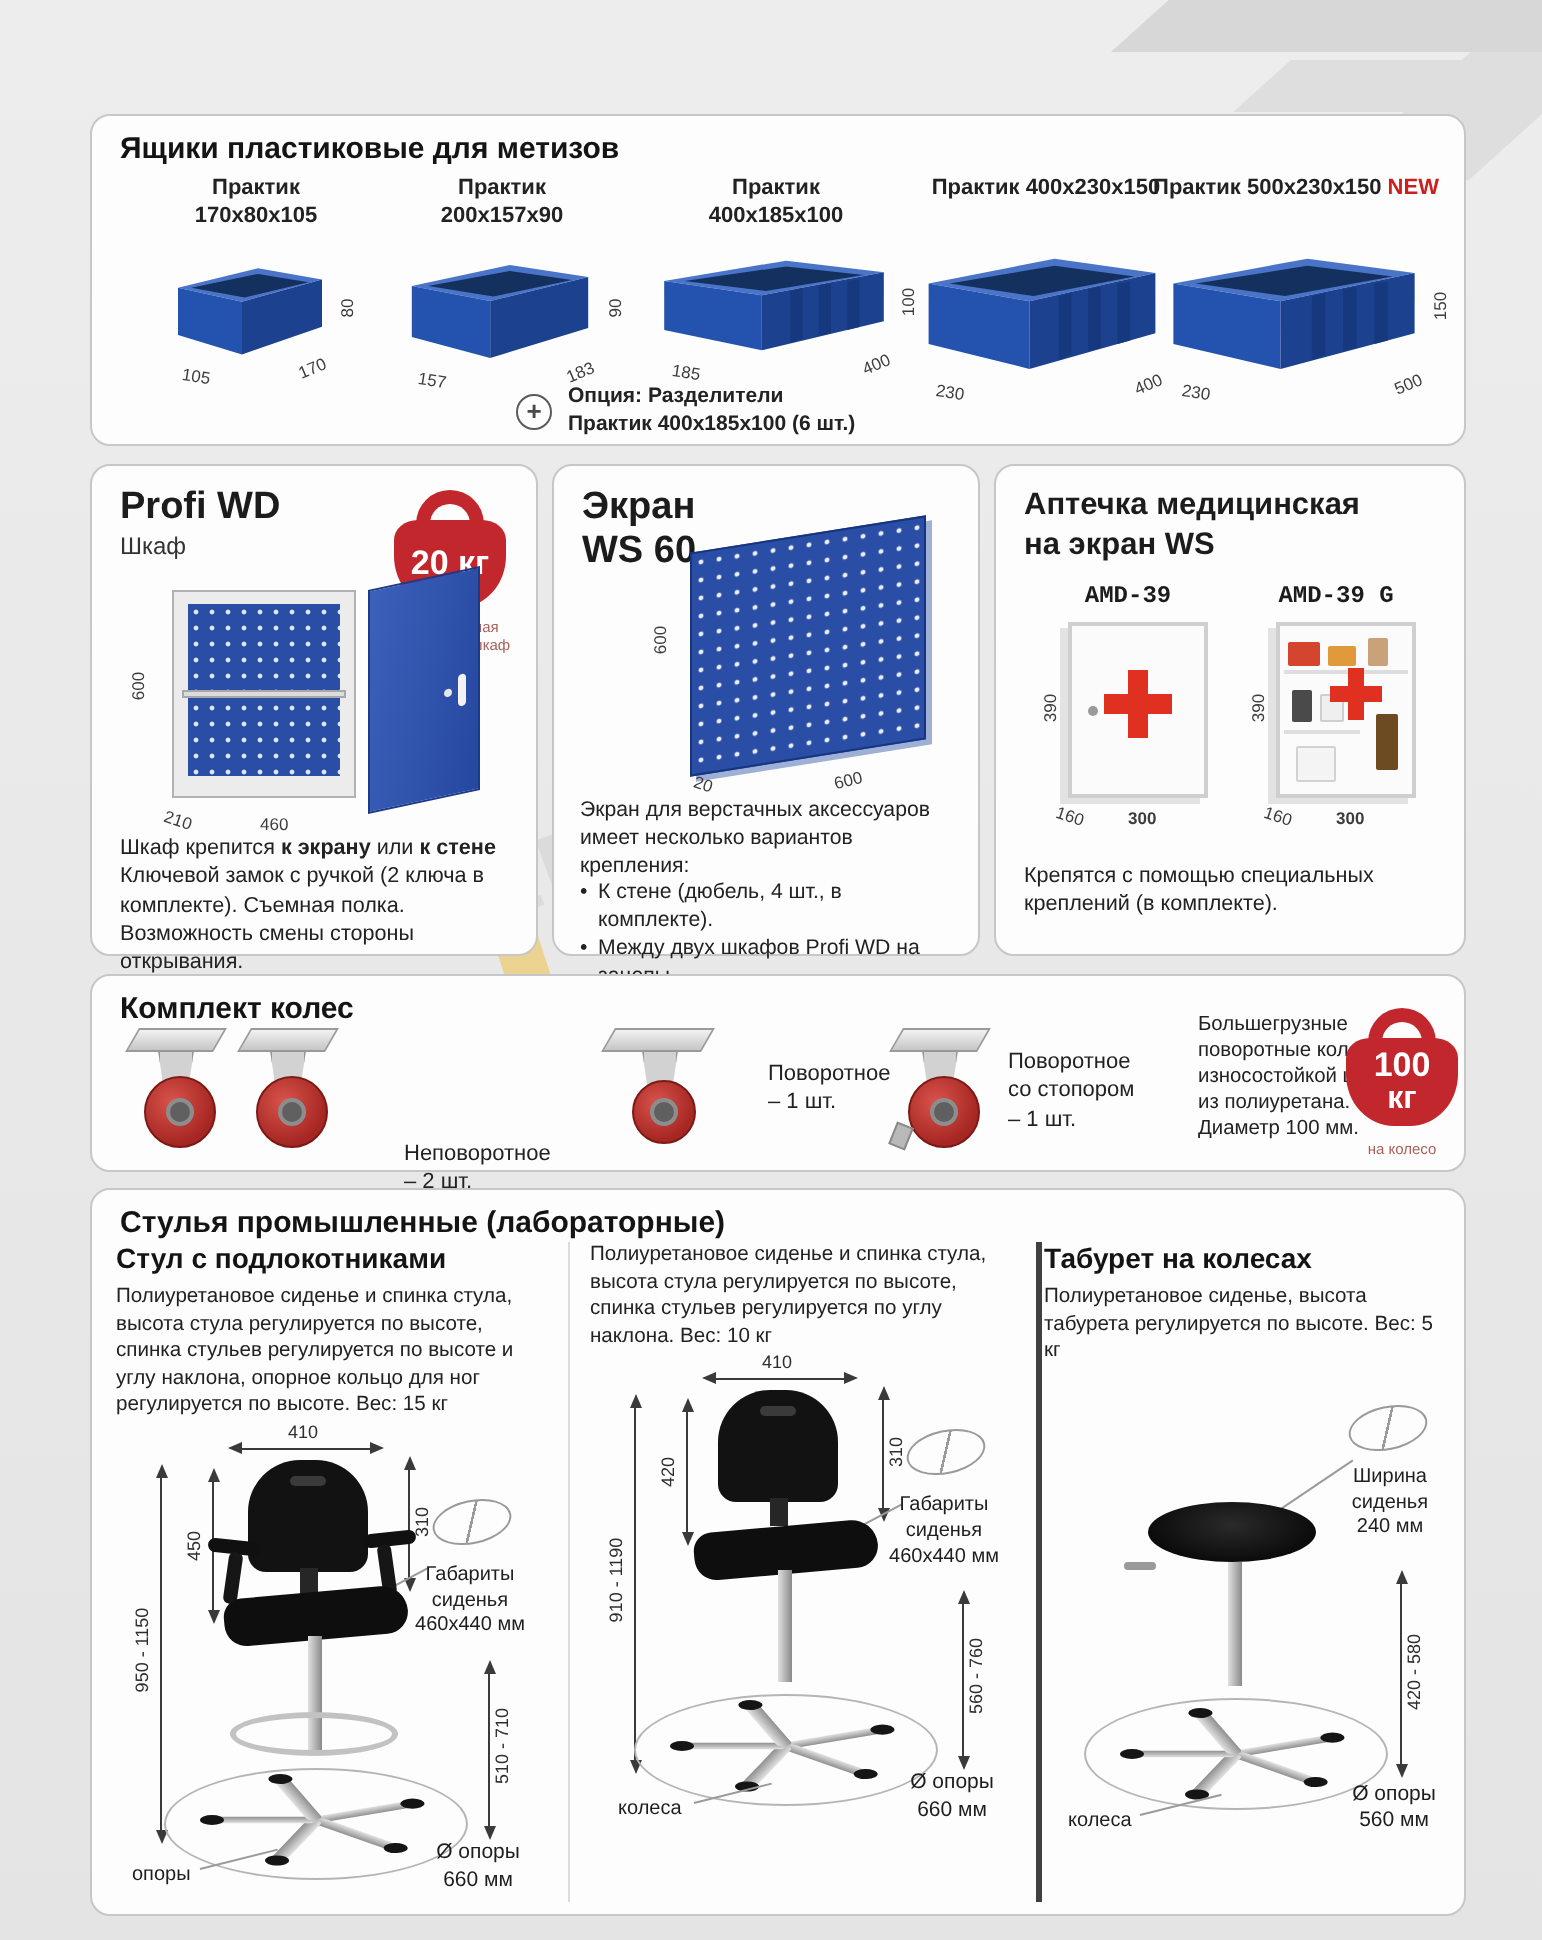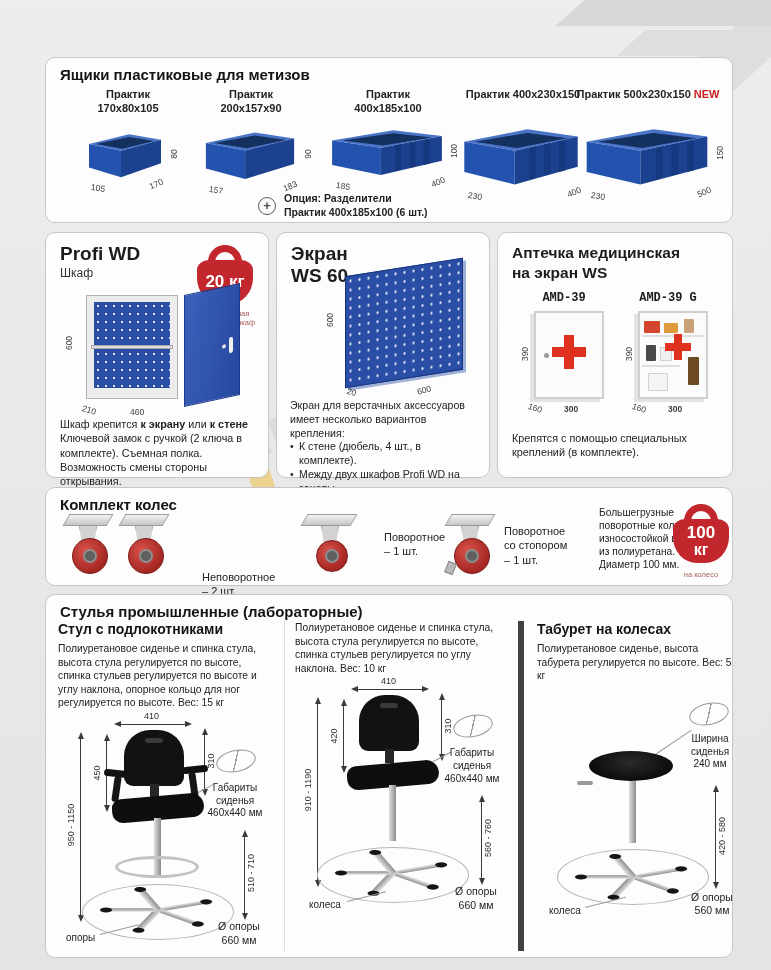--- a/index.html
+++ b/index.html
@@ -139,21 +139,21 @@
   .wheel-label { position:absolute; font-size:11px; line-height:1.3; color:#222; }
   .wheels-desc { position:absolute; left:553px; top:18px; width:108px; font-size:10.2px; line-height:1.28; color:#222; }
   #wheels-kbell { left:626px; top:16px; }
   #wheels-kbell-cap { left:622px; top:82px; width:66px; }
 
   
   #chairs-card { left:45px; top:594px; width:688px; height:364px; }
   .chair-col { position:absolute; top:26px; bottom:6px; }
   .chair-col.c1 { left:12px; width:212px; }
   .chair-col.c2 { left:238px; width:212px; border-left:1px solid #dcdcdc; padding-left:10px; }
-  .chair-col.c3 { left:472px; width:210px; border-left:6px solid #404040; padding-left:13px; }
+  .chair-col.c3 { left:472px; width:210px; border-left:3px solid #404040; padding-left:1px; }
   .chair-name { font-size:14px; font-weight:bold; margin-bottom:5px; color:#141414; }
   .chair-desc { font-size:10.3px; line-height:1.32; color:#222; width:200px; }
   .diagram { position:relative; height:235px; margin-top:6px; }
 
   .backrest { position:absolute; width:60px; height:56px; background:#121212; border-radius:26px 26px 9px 9px; }
   .slot { width:18px; height:5px; background:#3a3a3a; border-radius:3px; margin:8px auto 0; }
   .neck { position:absolute; width:9px; height:14px; background:#262626; }
   .arm { position:absolute; width:7px; height:26px; background:#161616; border-radius:3px; }
   .armpad { position:absolute; width:26px; height:7px; background:#101010; border-radius:4px; }
   .seat { position:absolute; width:92px; height:24px; background:#0e0e0e; border-radius:10px 14px 12px 12px;

